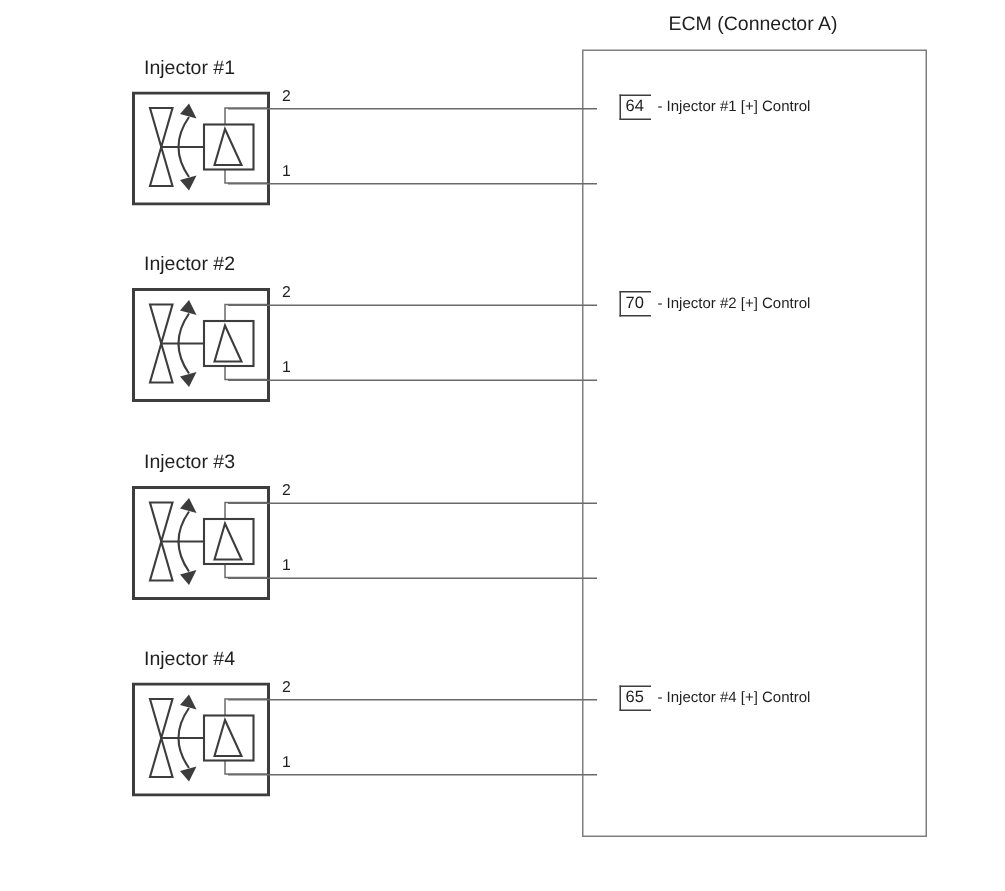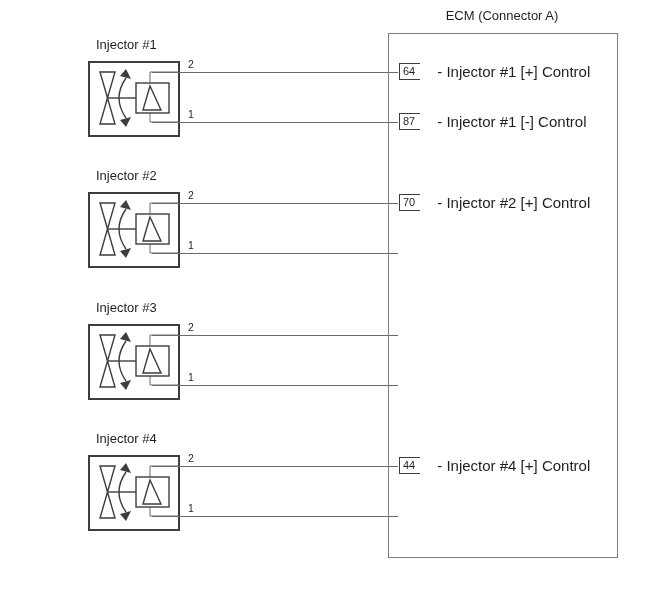--- a/index.html
+++ b/index.html
@@ -28,28 +28,28 @@
   .injector{position:absolute;left:48px;width:180px;height:104px;margin-left:40px;}
   .inj-label{position:absolute;left:8px;top:0;font-size:13px;white-space:nowrap;}
   .inj-svg{position:absolute;left:0;top:24px;}
   .term{position:absolute;font-size:10.5px;color:var(--text);}
   .term-top{left:100px;top:21px;}
   .term-bottom{left:100px;top:71px;}
   
   .wire{position:absolute;left:152px;width:246px;height:0;border-top:1px solid var(--wire);}
   
   .pin{
-    position:absolute;left:399px;height:17px;display:flex;align-items:center;
+    position:absolute;left:413px;height:17px;display:flex;align-items:center;
     white-space:nowrap;
   }
   .pin-bracket{
     display:inline-block;border:1px solid var(--line);border-right:none;
     padding:1px 5px 1px 3px;font-size:11px;line-height:13px;color:var(--text);
   }
-  .pin-label{margin-left:17px;font-size:15px;color:var(--text);}
+  .pin-label{margin-left:4px;font-size:10px;color:var(--text);}
   .sym-box{stroke:var(--line);stroke-width:2;fill:none;}
   .sym-thin{stroke:var(--line);stroke-width:1.4;fill:none;}
   .sym-fill{fill:var(--line);stroke:none;}
   .sym-wire{stroke:var(--wire);stroke-width:1;fill:none;}
 </style>
 </head>
 <body>
 
 <div class="stage">
 
@@ -138,26 +138,22 @@
   <div class="wire" style="top:253px"></div>
   <div class="wire" style="top:335px"></div>
   <div class="wire" style="top:385px"></div>
   <div class="wire" style="top:466px"></div>
   <div class="wire" style="top:516px"></div>
 
   <div class="pin" style="top:63px">
     <span class="pin-bracket">64</span>
     <span class="pin-label">- Injector #1 [+] Control</span>
   </div>
-  <div class="pin" style="top:113px">
-    <span class="pin-bracket">87</span>
-    <span class="pin-label">- Injector #1 [-] Control</span>
-  </div>
   <div class="pin" style="top:194px">
     <span class="pin-bracket">70</span>
     <span class="pin-label">- Injector #2 [+] Control</span>
   </div>
   <div class="pin" style="top:457px">
-    <span class="pin-bracket">44</span>
+    <span class="pin-bracket">65</span>
     <span class="pin-label">- Injector #4 [+] Control</span>
   </div>
 
 </div>
 
 </body></html>

